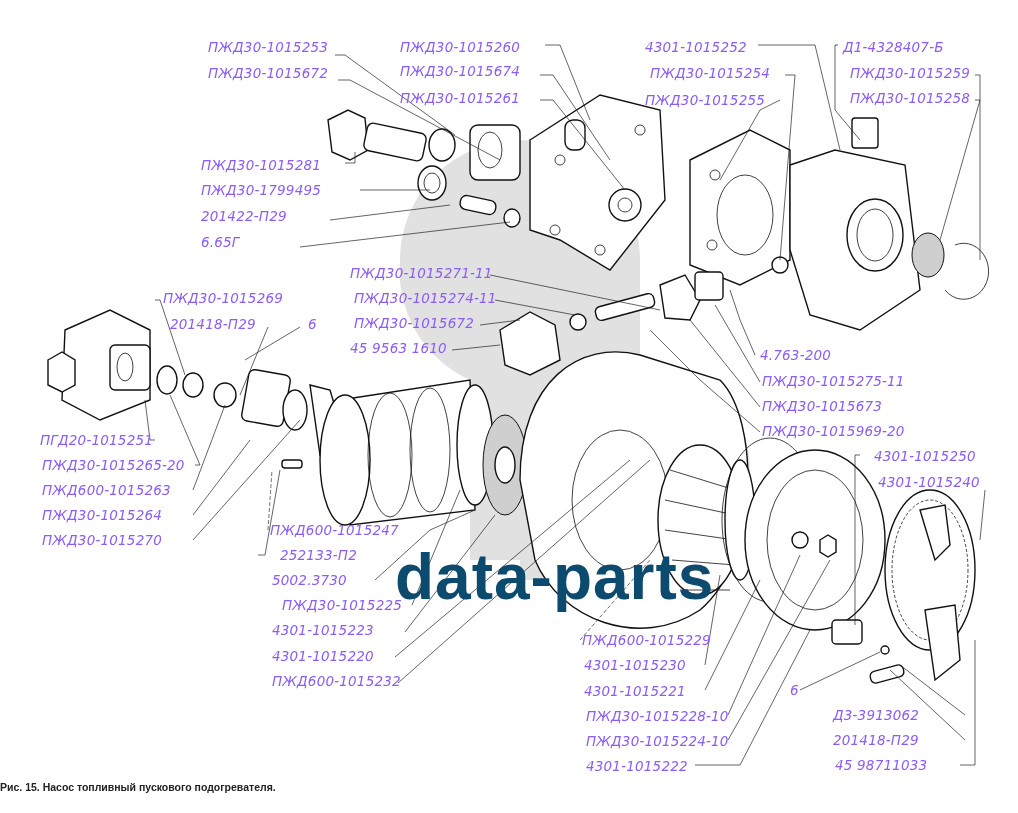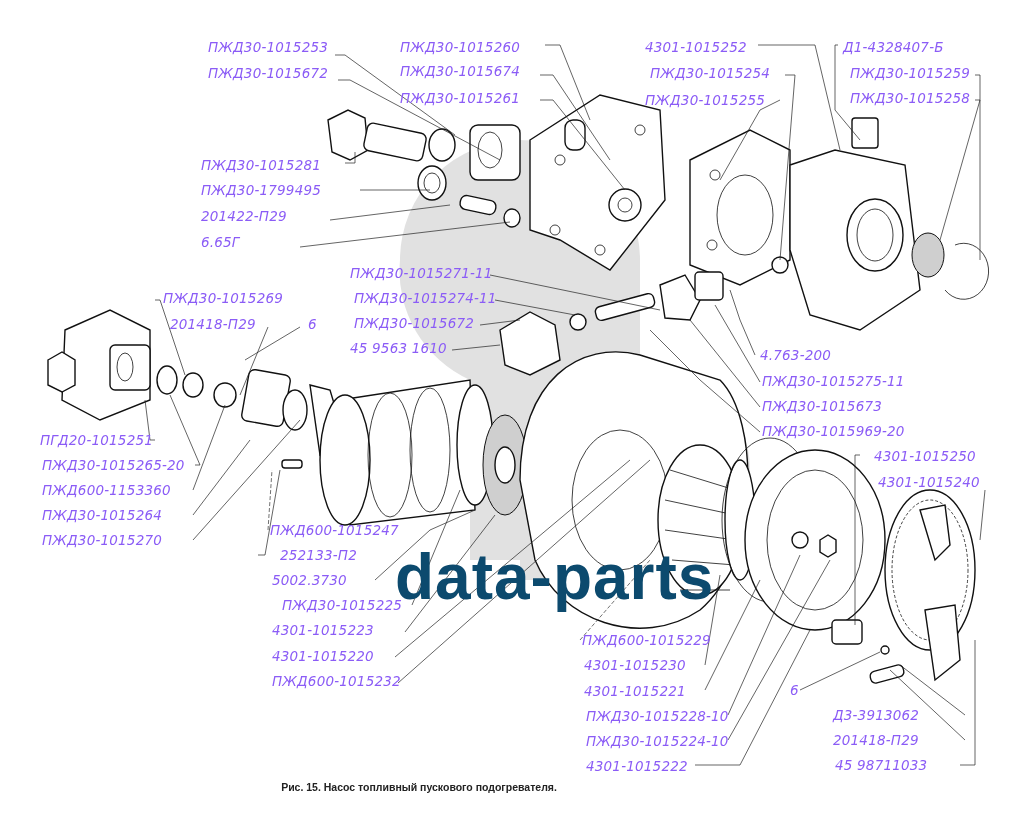--- a/index.html
+++ b/index.html
@@ -1,21 +1,21 @@
 <!DOCTYPE html>
 <html><head>
 <meta charset="utf-8">
 <style>
   html, body { margin:0; padding:0; background:#ffffff; }
   body { width:1018px; height:813px; position:relative; overflow:hidden;
          font-family:"DejaVu Sans", sans-serif; color:#111; }
   #canvas { position:absolute; left:0; top:0; width:1018px; height:813px; }
   .lbl { position:absolute; font-family:"DejaVu Sans", sans-serif; font-style:italic;
          font-size:13.5px; letter-spacing:0.2px; color:#8b5cf6; white-space:nowrap; line-height:16px; }
-  .caption { position:absolute; left:0; width:838px; top:781px; text-align:center;
+  .caption { position:absolute; left:0; width:838px; top:781px; 
              font-family:"Liberation Sans", sans-serif; font-weight:bold; font-size:10.5px; color:#222; }
   .wm-text { position:absolute; left:395px; top:540px; font-family:"Liberation Sans", sans-serif;
              font-size:64px; font-weight:bold; color:#0c4a6e; letter-spacing:1px; }
   svg .part { fill:#fff; stroke:#111; stroke-width:1.4; }
   svg .thin { fill:none; stroke:#111; stroke-width:0.8; }
   svg .lead { fill:none; stroke:#222; stroke-width:0.7; }
   svg .dash { fill:none; stroke:#333; stroke-width:0.7; stroke-dasharray:4 2; }
   svg .grey { fill:#cfcfcf; stroke:#111; stroke-width:1; }
 </style>
 </head>
@@ -204,21 +204,21 @@
 <div class="lbl" style="left:201px;top:234px">6.65Г</div>
 <div class="lbl" style="left:350px;top:265px">ПЖД30-1015271-11</div>
 <div class="lbl" style="left:354px;top:290px">ПЖД30-1015274-11</div>
 <div class="lbl" style="left:354px;top:315px">ПЖД30-1015672</div>
 <div class="lbl" style="left:350px;top:340px">45 9563 1610</div>
 <div class="lbl" style="left:163px;top:290px">ПЖД30-1015269</div>
 <div class="lbl" style="left:170px;top:316px">201418-П29</div>
 <div class="lbl" style="left:308px;top:316px">6</div>
 <div class="lbl" style="left:40px;top:432px">ПГД20-1015251</div>
 <div class="lbl" style="left:42px;top:457px">ПЖД30-1015265-20</div>
-<div class="lbl" style="left:42px;top:482px">ПЖД600-1153360</div>
+<div class="lbl" style="left:42px;top:482px">ПЖД600-1015263</div>
 <div class="lbl" style="left:42px;top:507px">ПЖД30-1015264</div>
 <div class="lbl" style="left:42px;top:532px">ПЖД30-1015270</div>
 <div class="lbl" style="left:270px;top:522px">ПЖД600-1015247</div>
 <div class="lbl" style="left:280px;top:547px">252133-П2</div>
 <div class="lbl" style="left:272px;top:572px">5002.3730</div>
 <div class="lbl" style="left:282px;top:597px">ПЖД30-1015225</div>
 <div class="lbl" style="left:272px;top:622px">4301-1015223</div>
 <div class="lbl" style="left:272px;top:648px">4301-1015220</div>
 <div class="lbl" style="left:272px;top:673px">ПЖД600-1015232</div>
 <div class="lbl" style="left:760px;top:347px">4.763-200</div>

